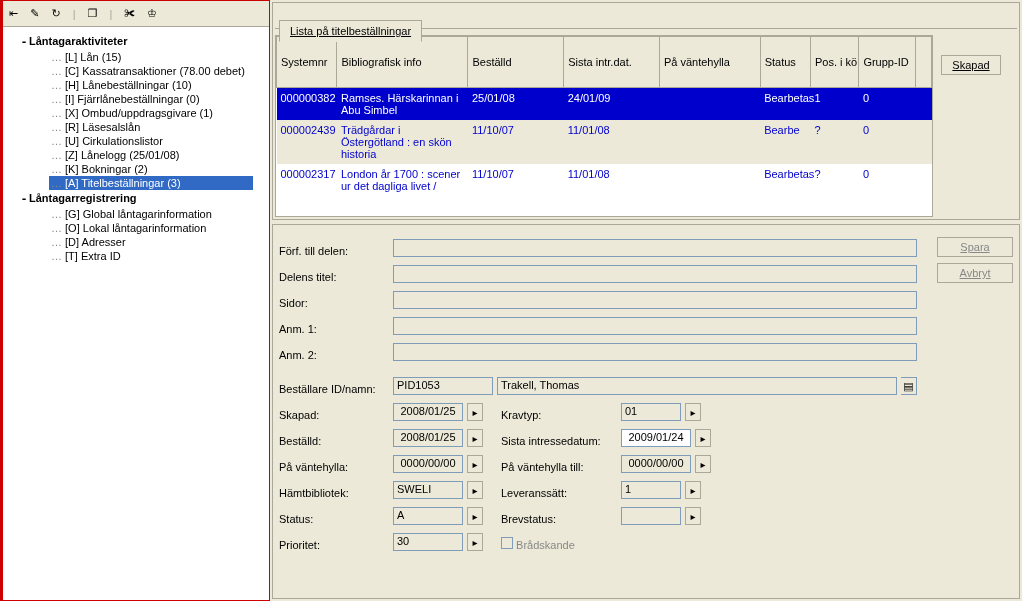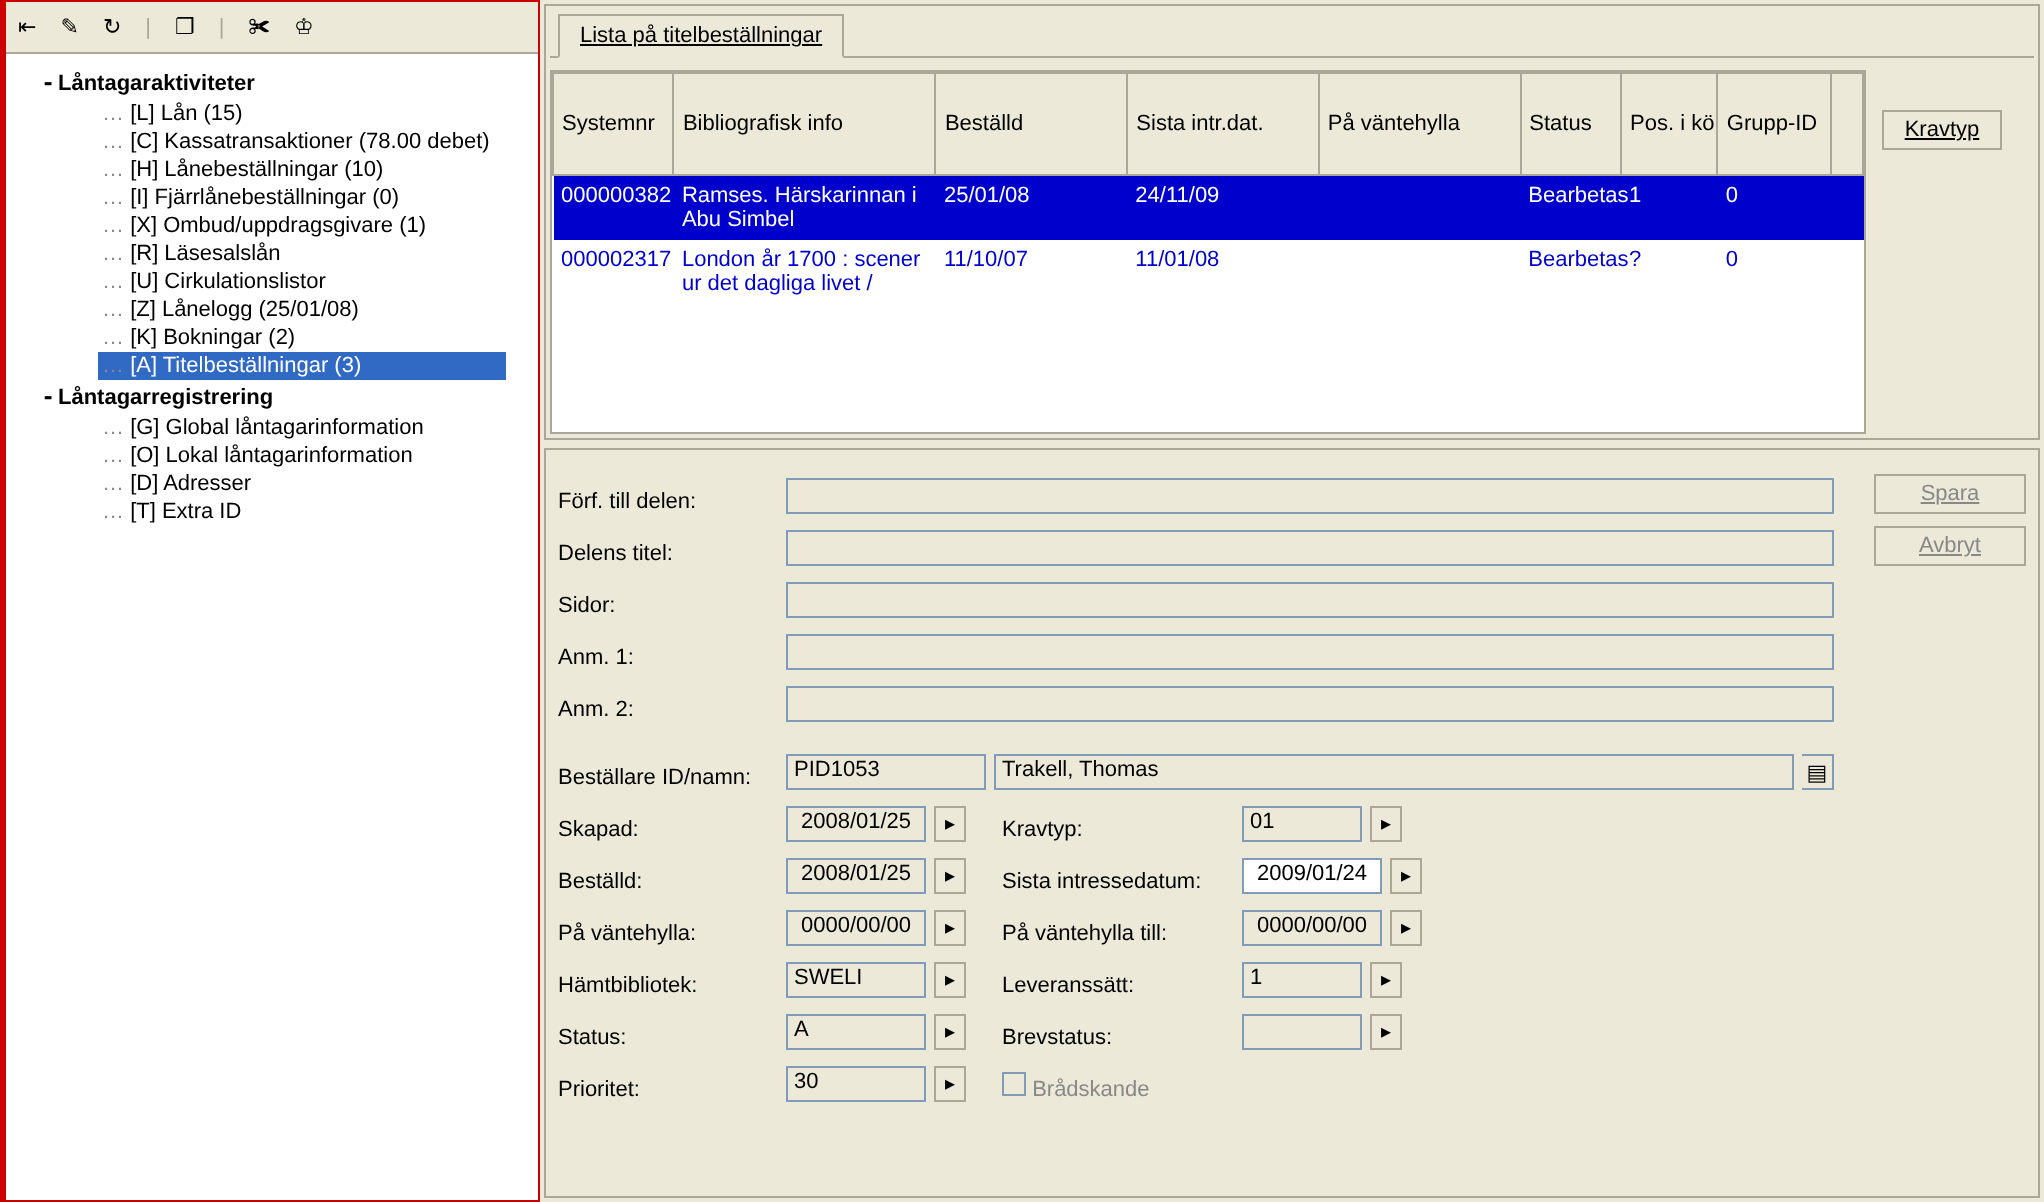--- a/index.html
+++ b/index.html
@@ -10,21 +10,21 @@
 .toolbar span { cursor: pointer; }
 .tree { flex: 1; padding: 6px 16px; overflow: auto; }
 .tree-item { padding: 1px 2px; cursor: pointer; white-space: nowrap; }
 .tree-group { font-weight: bold; padding: 2px 2px 2px 0; }
 .tree-exp { display: inline-block; width: 10px; text-align: center; font-family: monospace; font-weight: bold; }
 .tree-children { padding-left: 30px; }
 .tree-children .tree-item::before { content: "… "; color: #888; }
 .tree-item.selected { background: #316ac5; color: #fff; }
 .right-panel { flex: 1; background: #ece9d8; padding: 2px; display: flex; flex-direction: column; gap: 4px; }
 .tabstrip { height: 24px; display: flex; align-items: flex-end; border-bottom: 1px solid #aca899; padding-left: 4px; }
-.tab { border: 1px solid #aca899; border-bottom: none; background: #ece9d8; padding: 4px 10px; margin-right: 20px; cursor: pointer; position: relative; top: 1px; }
+.tab { border: 1px solid #aca899; border-bottom: none; background: #ece9d8; padding: 4px 10px; margin-right: 20px; cursor: pointer; position: relative; top: 14px; }
 .tab.active { background: #ece9d8; border-bottom: 1px solid #ece9d8; text-decoration: underline; }
 .tab-u { text-decoration: underline; }
 .top-section { border: 1px solid #aca899; background: #ece9d8; padding: 2px; }
 .table-wrap { display: flex; gap: 8px; }
 .table-container { flex: 1; border: 1px solid #aca899; background: #fff; height: 182px; overflow: hidden; }
 .table-side { width: 76px; padding-top: 20px; }
 .btn { border: 1px solid #aca899; background: #ece9d8; padding: 3px 10px; cursor: pointer; text-align: center; min-width: 60px; display: inline-block; }
 .btn-u { text-decoration: underline; }
 .btn.disabled { color: #888; }
 table { border-collapse: collapse; width: 100%; table-layout: fixed; }
@@ -119,43 +119,54 @@
                 <th class="col-pos">Pos. i kö</th>
                 <th class="col-grupp">Grupp-ID</th>
                 <th class="col-scroll"></th>
               </tr>
             </thead>
             <tbody id="tbody">
                 <tr class="selected">
                   <td>000000382</td>
                   <td>Ramses. Härskarinnan i Abu Simbel</td>
                   <td>25/01/08</td>
-                  <td>24/11/09</td>
+                  <td>24/01/09</td>
                   <td></td>
                   <td>Bearbetas</td>
                   <td>1</td>
+                  <td>0</td>
+                  <td></td>
+                </tr>
+                <tr class="alt">
+                  <td>000002439</td>
+                  <td>Trädgårdar i Östergötland : en skön historia</td>
+                  <td>11/10/07</td>
+                  <td>11/01/08</td>
+                  <td></td>
+                  <td>Bearbe</td>
+                  <td>?</td>
                   <td>0</td>
                   <td></td>
                 </tr>
                 <tr class="">
                   <td>000002317</td>
                   <td>London år 1700 : scener ur det dagliga livet /</td>
                   <td>11/10/07</td>
                   <td>11/01/08</td>
                   <td></td>
                   <td>Bearbetas</td>
                   <td>?</td>
                   <td>0</td>
                   <td></td>
                 </tr>
               </tbody>
           </table>
         </div>
         <div class="table-side">
-          <div class="btn"><span class="btn-u">Kravtyp</span></div>
+          <div class="btn"><span class="btn-u">Skapad</span></div>
         </div>
       </div>
     </div>
 
     <div class="bottom-section">
       <div class="form-area">
         <div class="form-left">
           <div class="form-row">
               <div class="form-label">Förf. till delen:</div>
               <div class="inp ro wide"></div>

